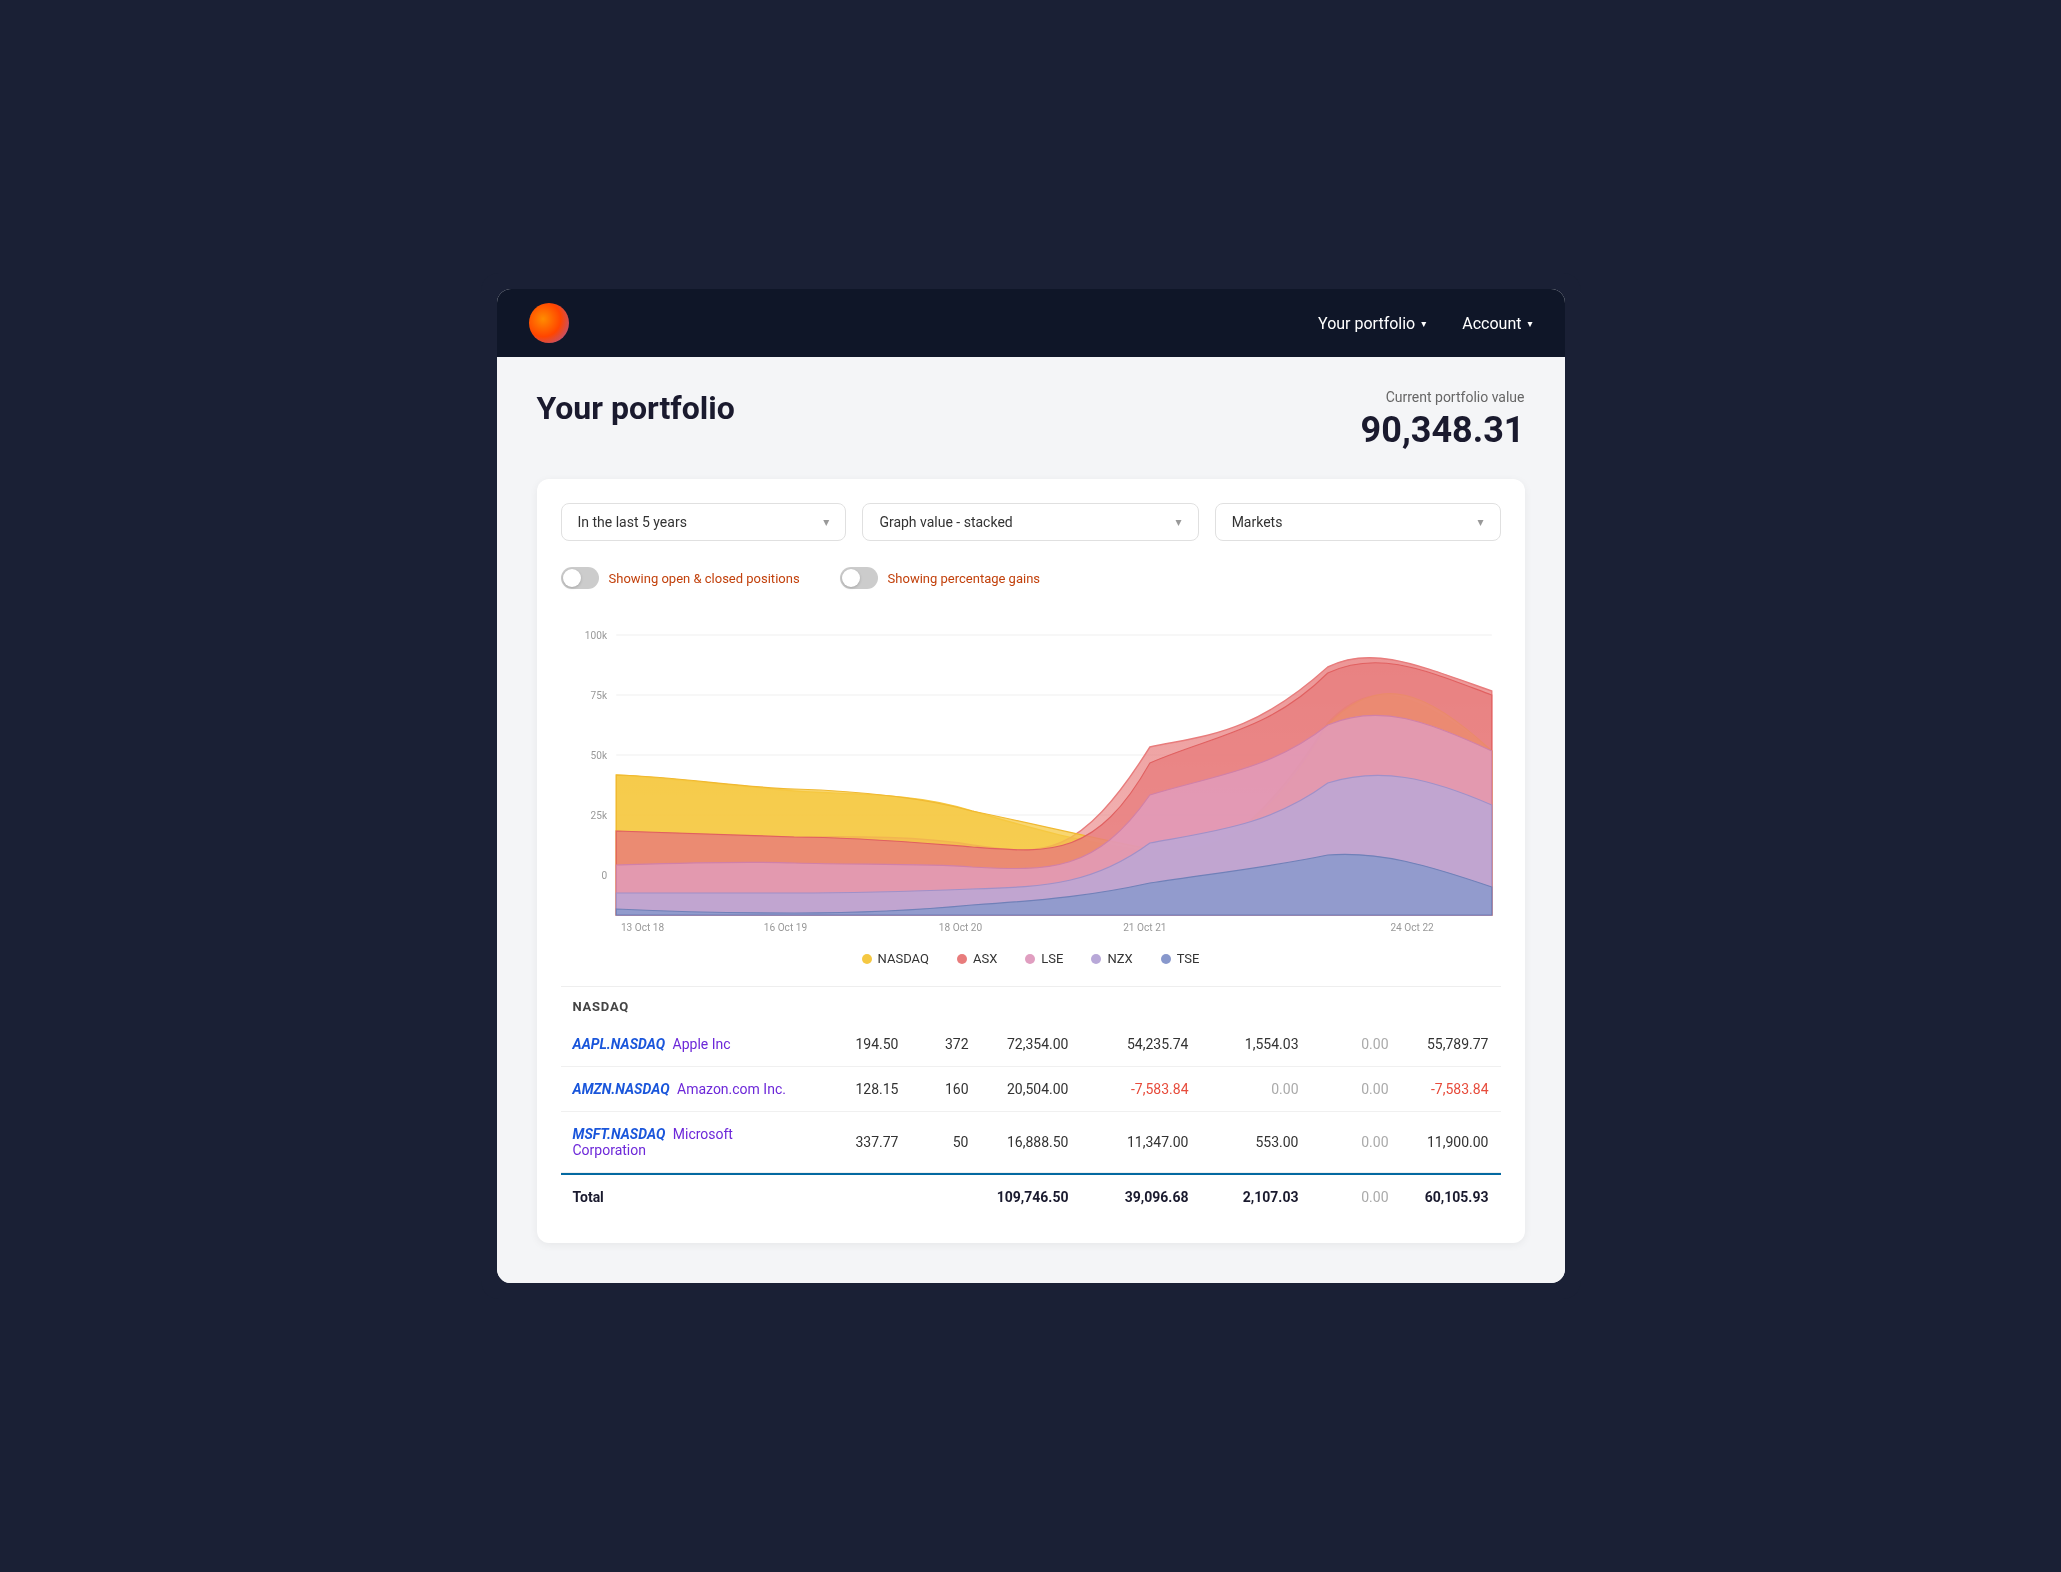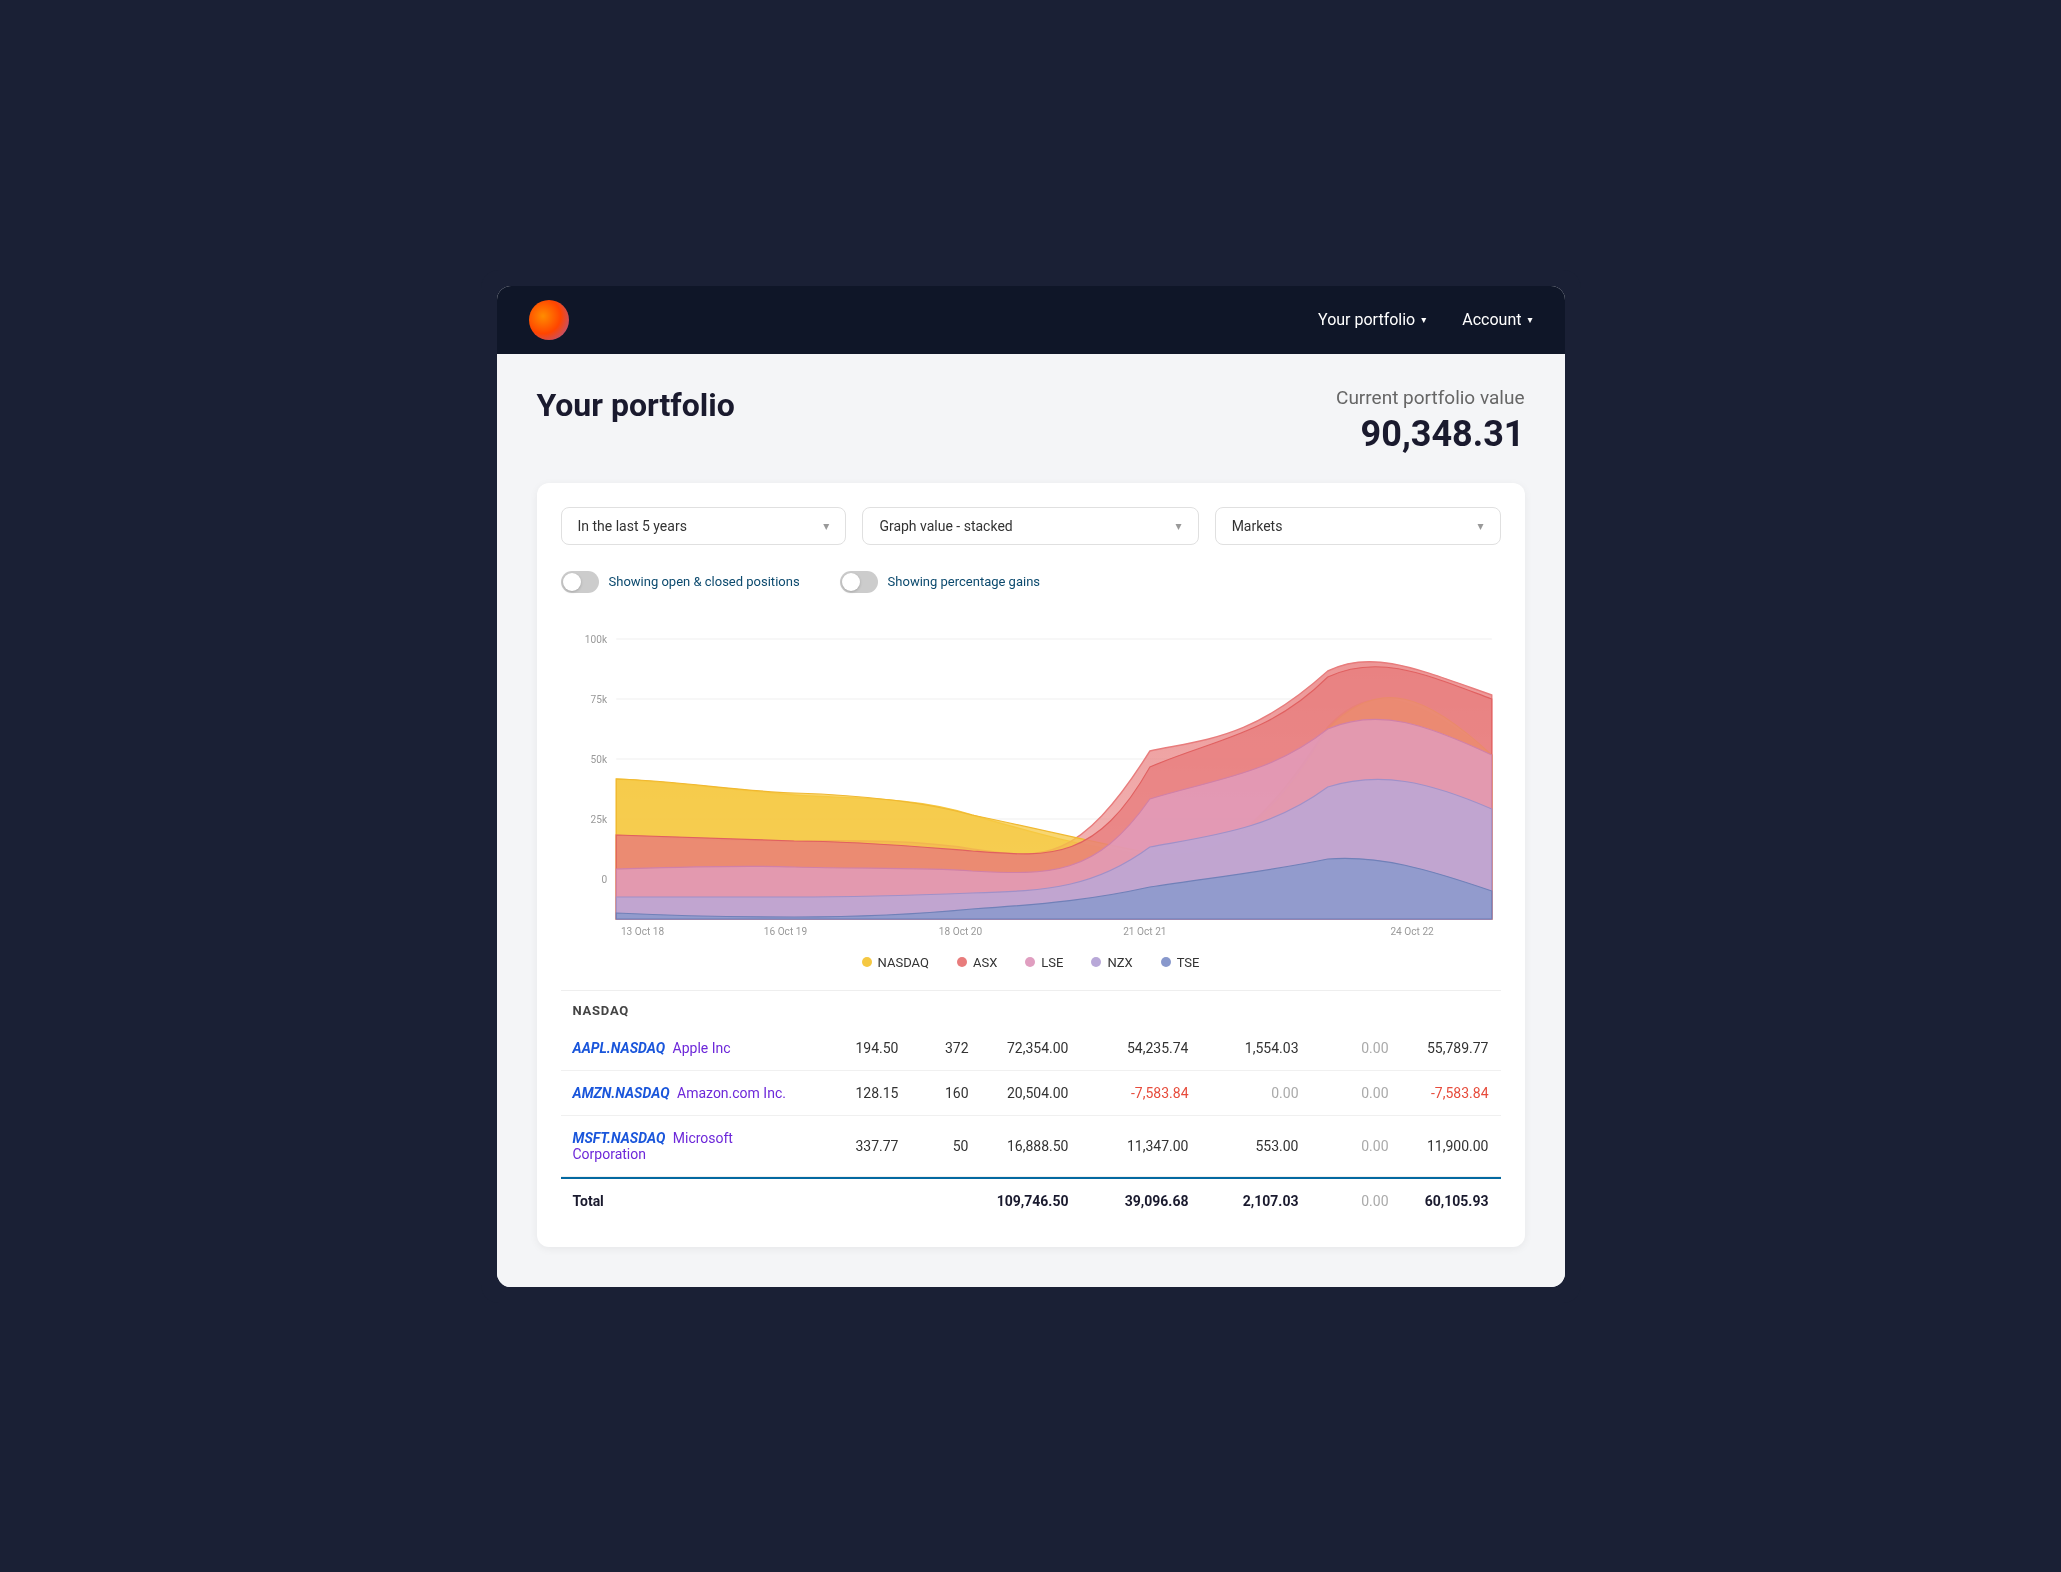--- a/index.html
+++ b/index.html
@@ -66,21 +66,21 @@
     }
     .portfolio-title {
       font-size: 32px;
       font-weight: 700;
       color: #1a1a2e;
     }
     .portfolio-value-block {
       text-align: right;
     }
     .portfolio-value-label {
-      font-size: 19px;
+      font-size: 14px;
       color: #666;
       margin-bottom: 4px;
     }
     .portfolio-value-number {
       font-size: 36px;
       font-weight: 700;
       color: #1a1a2e;
     }
     
     .card {
@@ -118,21 +118,21 @@
       display: flex;
       gap: 40px;
       align-items: center;
       padding: 10px 0;
     }
     .toggle-group {
       display: flex;
       align-items: center;
       gap: 10px;
       font-size: 13px;
-      color: #0c4a6e;
+      color: #c2410c;
     }
     .toggle {
       width: 38px;
       height: 22px;
       background: #ccc;
       border-radius: 11px;
       position: relative;
       cursor: pointer;
     }
     .toggle::after {

